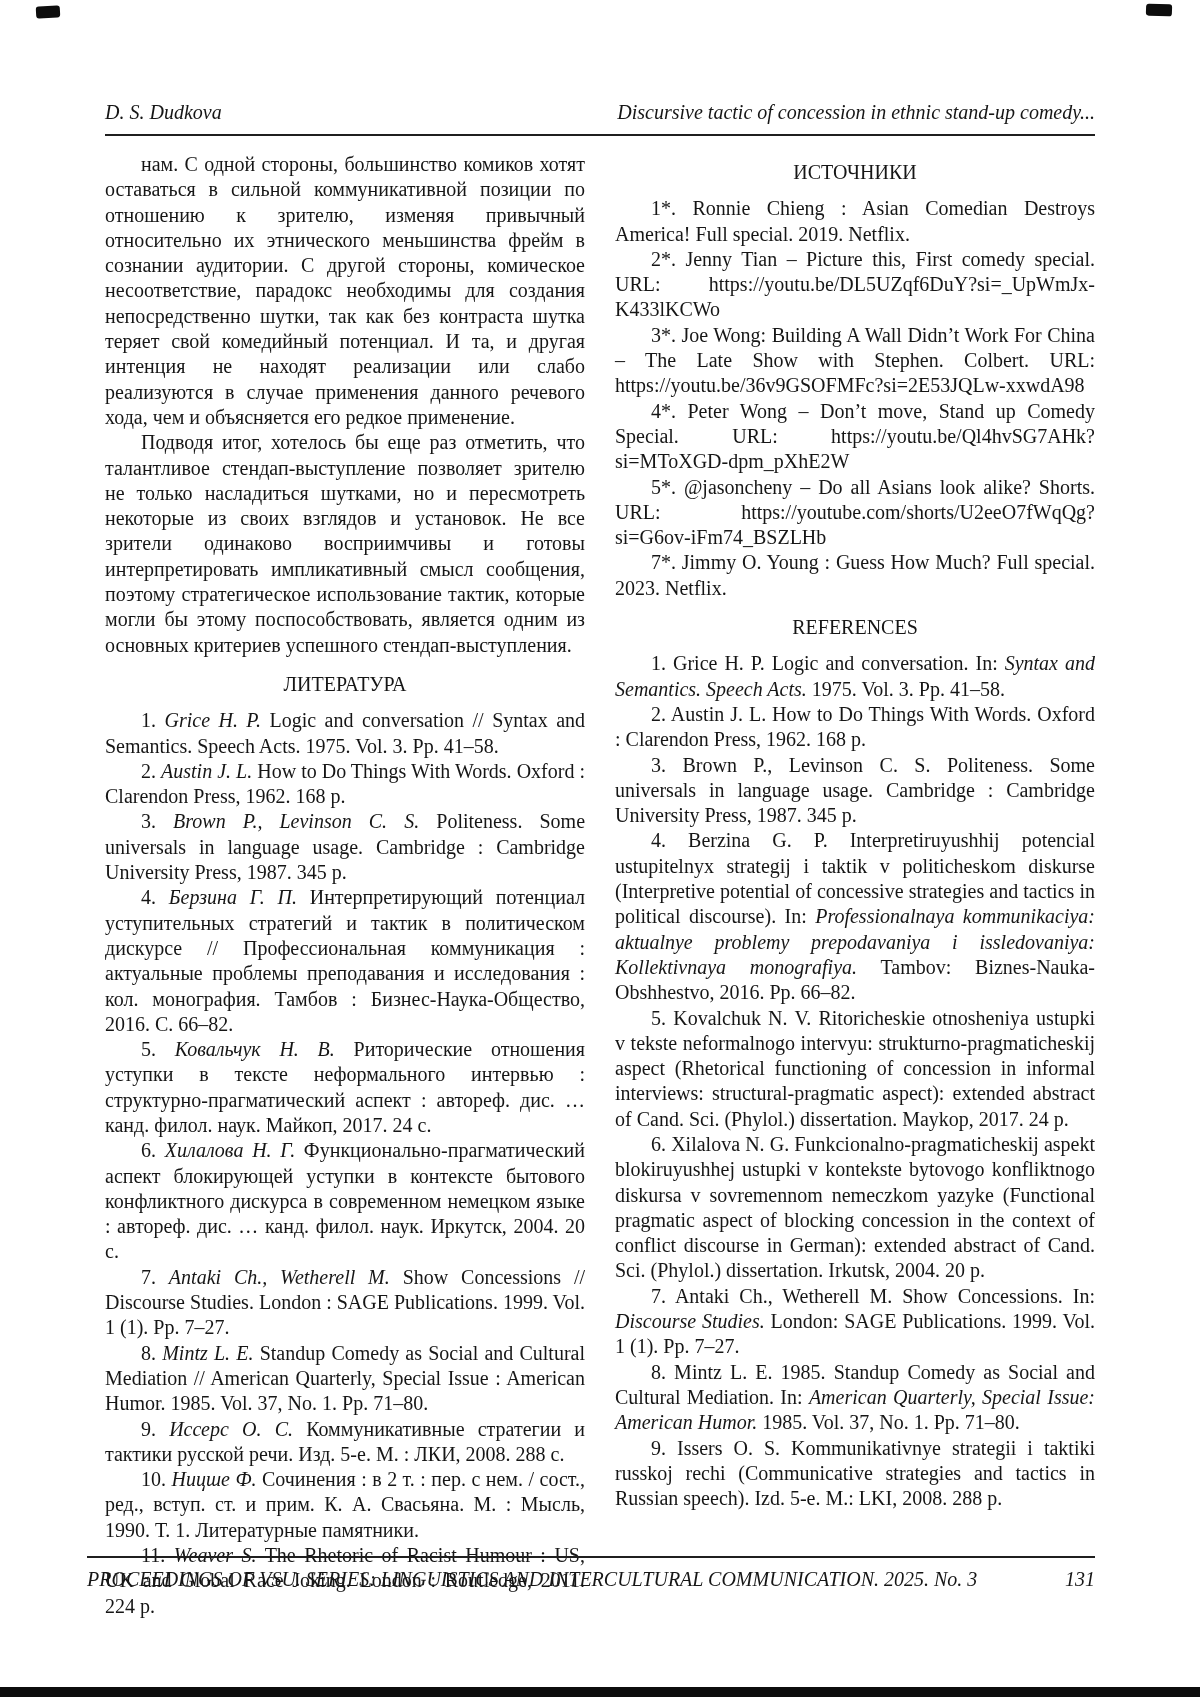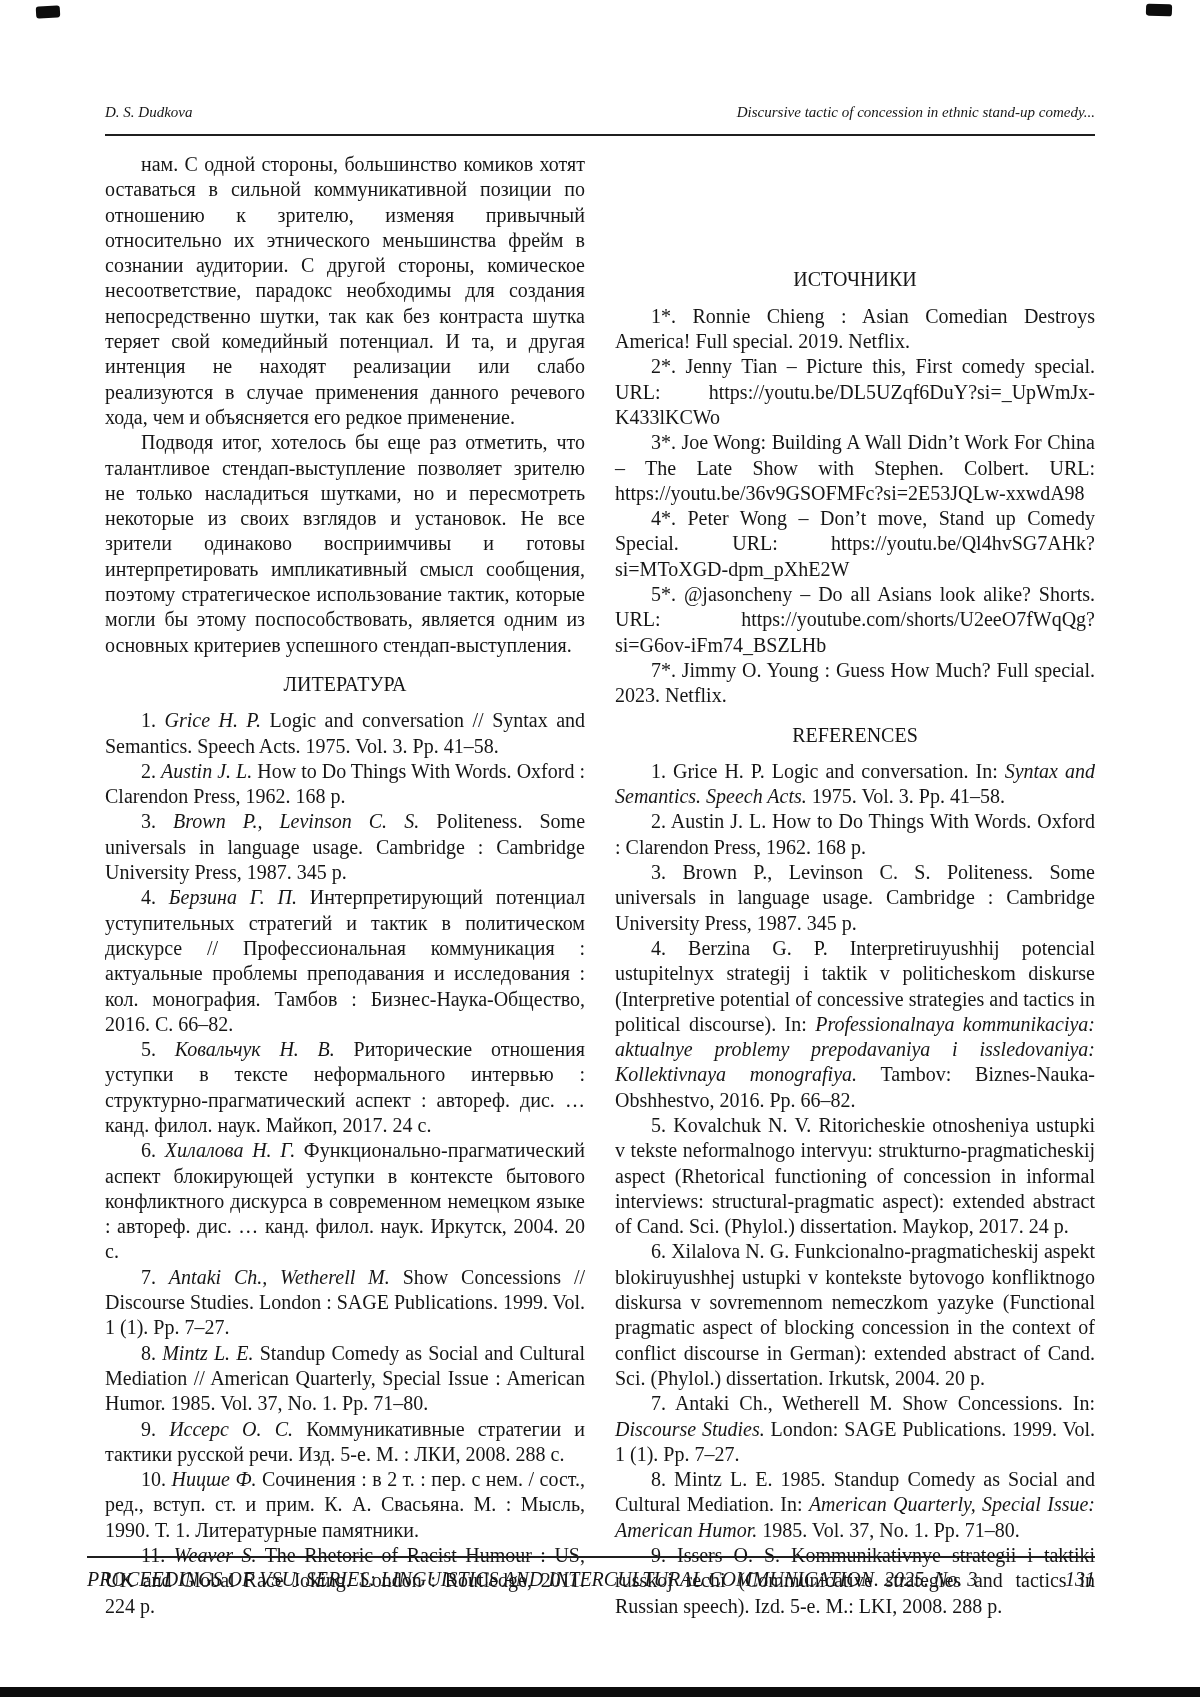--- a/index.html
+++ b/index.html
@@ -7,41 +7,41 @@
   body {
     width: 1200px; height: 1697px;
     position: relative; overflow: hidden;
     font-family: "Liberation Serif", "DejaVu Serif", serif;
     color: #161616;
   }
   .page { position: absolute; inset: 0; padding: 100px 105px 0 105px; }
 
   .page-header {
     display: flex; justify-content: space-between; align-items: baseline;
-    font-style: italic; font-size: 15px; line-height: 24px;
+    font-style: italic; font-size: 20px; line-height: 24px;
   }
   .rule { border-top: 2px solid #1f1f1f; }
   .rule-top { margin-top: 10px; }
 
-  .columns { display: flex; gap: 30px; margin-top: 16px; align-items: flex-end; }
+  .columns { display: flex; gap: 30px; margin-top: 16px; }
   .col {
     width: 480px;
     font-size: 20px; line-height: 25.3px;
     text-align: justify;
     hyphens: auto; -webkit-hyphens: auto;
   }
   .col p { margin: 0; }
   .par { text-indent: 36px; }
   .ref { text-indent: 36px; overflow-wrap: anywhere; }
   .sec-heading {
     text-align: center; font-weight: normal;
     font-size: 20px; line-height: 25.3px;
     margin: 14px 0 11px 0; text-indent: 0;
   }
-  .sec-heading.first { margin-top: 0; }
+  .sec-heading.first { margin-top: 8px; }
 
   .page-footer { position: absolute; left: 87px; right: 105px; top: 1556px; font-style: italic; }
   .footer-line {
     display: flex; justify-content: space-between; align-items: baseline;
     font-size: 20px; line-height: 25px; margin-top: 9px;
   }
 
   .artifact { position: absolute; background: #0d0d0d; }
   .artifact-tl { left: 36px; top: 6px; width: 24px; height: 12px; border-radius: 3px; transform: rotate(-3deg); }
   .artifact-tr { right: 28px; top: 4px; width: 26px; height: 12px; border-radius: 3px; transform: rotate(2deg); }

